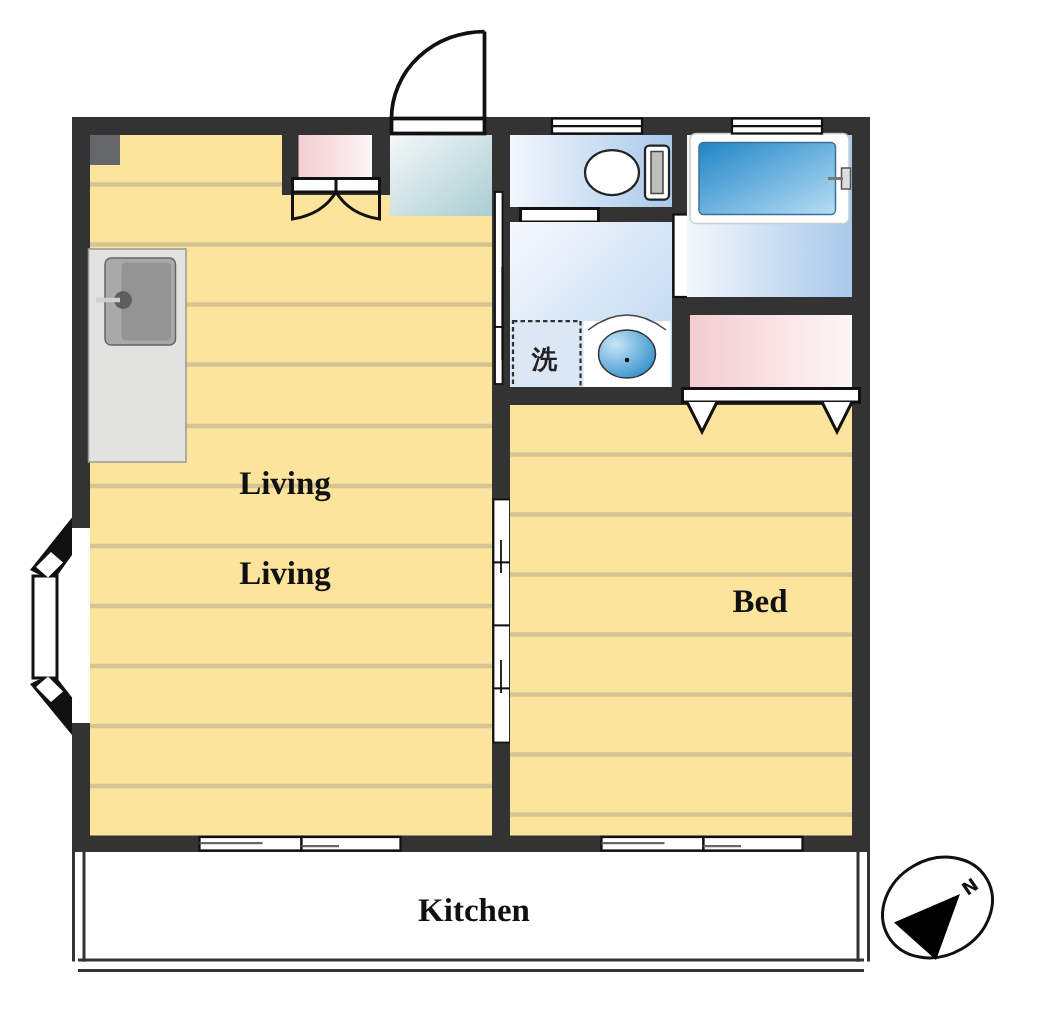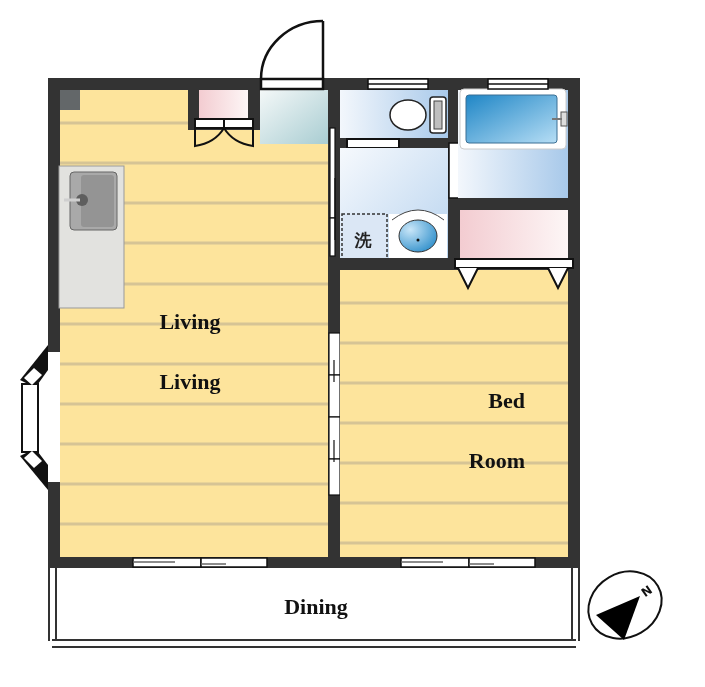--- a/index.html
+++ b/index.html
@@ -232,18 +232,17 @@
   </g>
 </svg>
 
 <div id="ldk-label" class="label">
   <span class="line">Living</span>
   <span class="line">Living</span>
 </div>
 
 <div id="bed-label" class="label">
   <span class="line">Bed</span>
-  <span class="line">Room</span>
 </div>
 
-<div id="balcony-label" class="label">Dining</div>
+<div id="balcony-label" class="label">Kitchen</div>
 
 <div id="wash-label">洗</div>
 
 </body></html>

